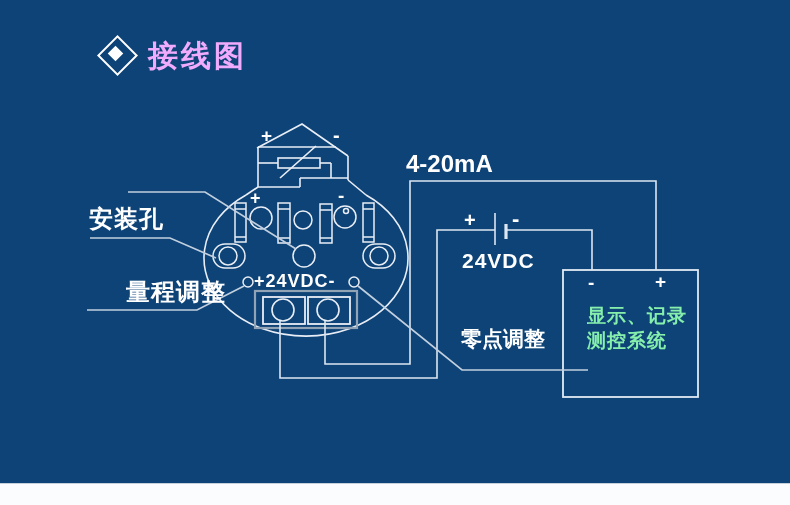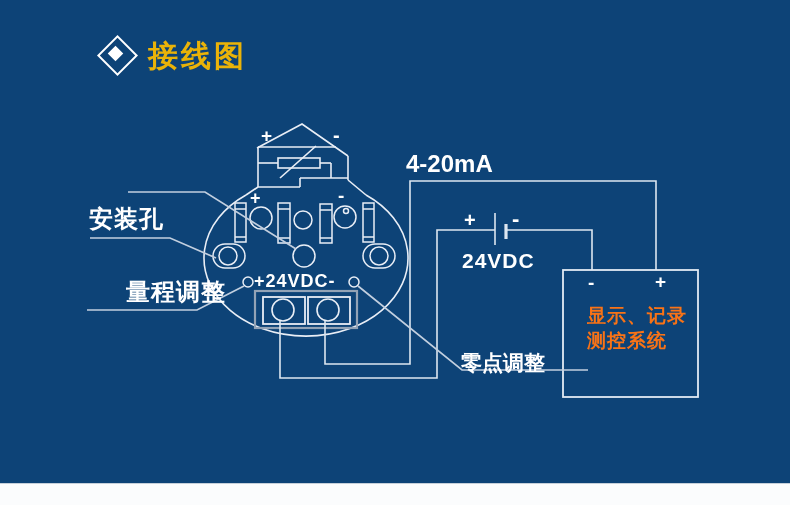--- a/index.html
+++ b/index.html
@@ -20,44 +20,44 @@
     position:absolute;left:103px;top:41px;width:25px;height:25px;
     border:2.2px solid #ffffff;transform:rotate(45deg);
     background:transparent;
   }
   .diamond-inner{
     position:absolute;left:110px;top:48px;width:11px;height:11px;
     background:#ffffff;transform:rotate(45deg);
   }
   .title{
     position:absolute;left:148px;top:36px;
-    font-size:30px;font-weight:bold;color:#eab308;letter-spacing:3px;
+    font-size:30px;font-weight:bold;color:#f0abfc;letter-spacing:3px;
   }
   
   .lbl{position:absolute;color:#ffffff;font-weight:bold;white-space:nowrap;line-height:1;}
   .lbl-cn{font-size:24px;letter-spacing:1px;}
   .lbl-cable{left:127px;top:161px;}
   .lbl-mount{left:89px;top:207px;}
   .lbl-span{left:86px;top:280px;margin-left:40px;}
-  .lbl-zero{left:461px;top:352px;font-size:21px;letter-spacing:0;}
+  .lbl-zero{left:461px;top:328px;font-size:21px;letter-spacing:0;}
   .lbl-terminal{left:254px;top:272px;width:97px;text-align:left;font-size:18px;letter-spacing:1px;}
   .lbl-loop{left:406px;top:152px;font-size:24px;}
   .lbl-supply{left:462px;top:242px;font-size:21px;letter-spacing:1px;margin-top:8px;}
   .sign{font-size:20px;}
   .bat-plus{left:464px;top:210px;}
   .bat-minus{left:512px;top:208px;font-size:22px;}
   .roof-plus{left:261px;top:126px;font-size:19px;}
   .roof-minus{left:333px;top:125px;font-size:20px;}
   .in-plus{left:250px;top:189px;font-size:18px;}
   .in-minus{left:338px;top:186px;font-size:19px;}
   .box-minus{left:588px;top:273px;font-size:19px;}
   .box-plus{left:655px;top:272px;font-size:19px;}
   .box-text{
     position:absolute;left:587px;top:303px;
-    color:#f97316;font-weight:bold;font-size:19px;line-height:25px;letter-spacing:1px;
+    color:#86efac;font-weight:bold;font-size:19px;line-height:25px;letter-spacing:1px;
   }
 </style>
 </head>
 <body>
 
 <div class="stage">
 
   <svg class="diagram" width="790" height="505" viewBox="0 0 790 505">
 
     <g fill="none" stroke="#e9eef6" stroke-width="1.6">

